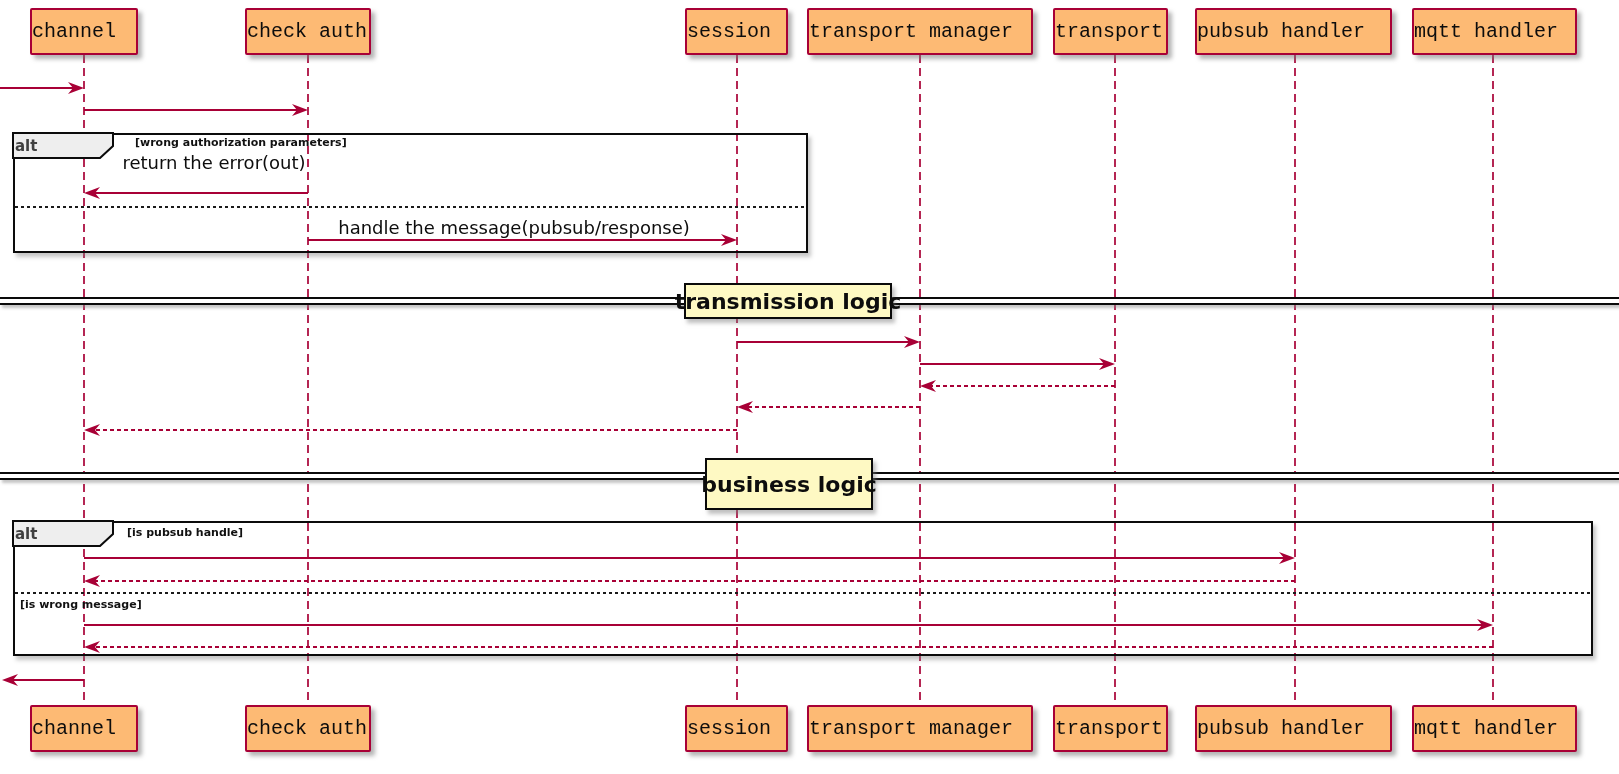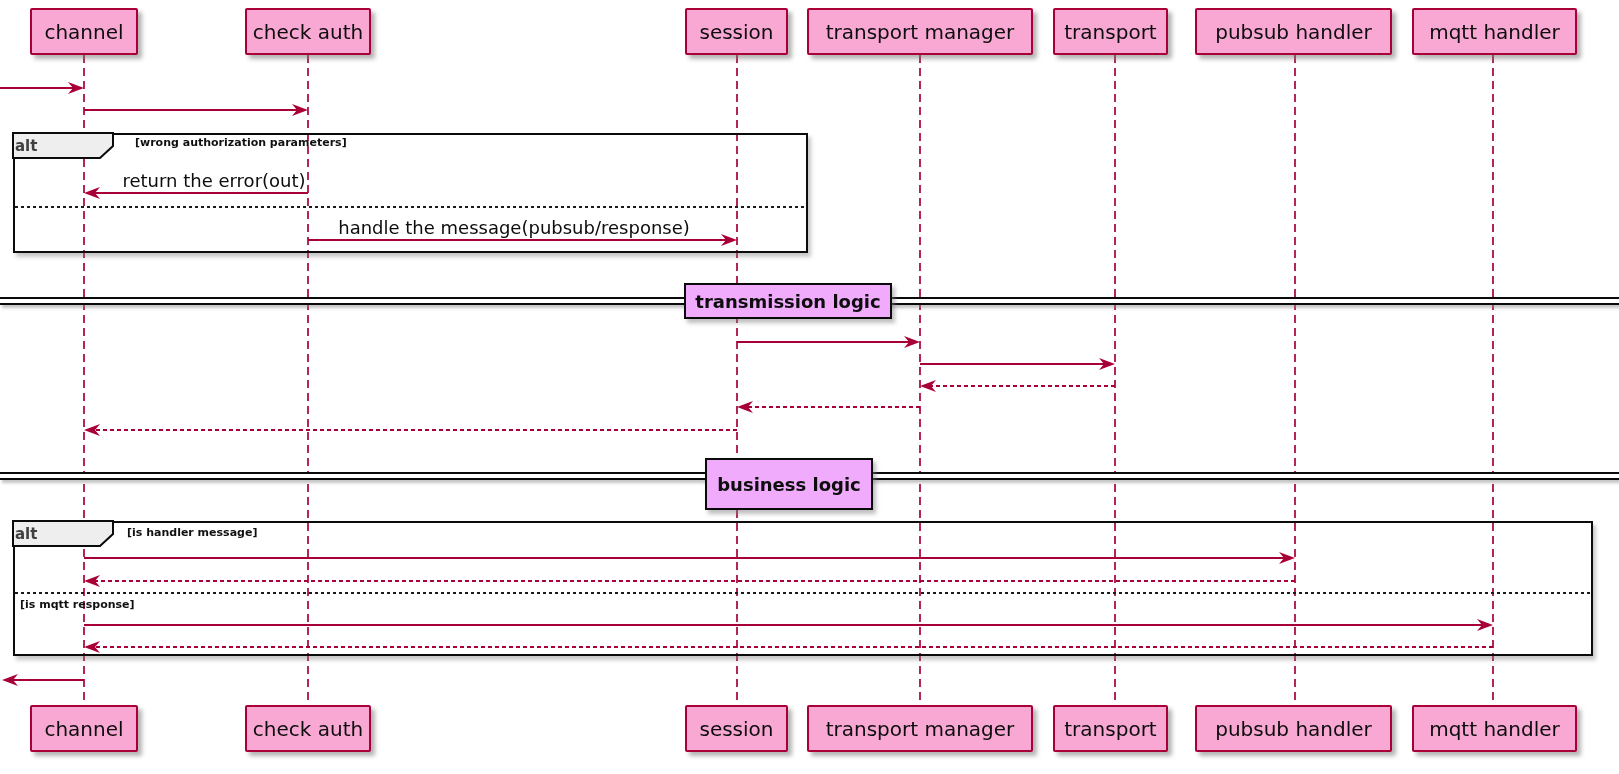--- a/index.html
+++ b/index.html
@@ -3,24 +3,24 @@
 <meta charset="utf-8">
 <style>
   html,body{margin:0;padding:0;background:#ffffff;}
   *{box-sizing:border-box;}
   #diagram{
     position:relative;width:1619px;height:774px;background:#ffffff;overflow:hidden;
     font-family:"DejaVu Sans","Liberation Sans",sans-serif;color:#0d0d0d;
   }
   #lines{position:absolute;left:0;top:0;width:1619px;height:774px;}
   .participant{
-    position:absolute;display:flex;align-items:center;justify-content:center;
-    background:#f9a8d4;border:2.2px solid #A80036;border-radius:2px;
+    position:absolute;display:flex;align-items:center;
+    background:#fdba74;border:2.2px solid #A80036;border-radius:2px;
     box-shadow:4px 4px 4px rgba(120,120,120,.55);
-    font-size:20px;white-space:nowrap;z-index:6;
+    font-size:20px;white-space:nowrap;z-index:6;font-family:Liberation Mono, monospace;
   }
   .fragment{
     position:absolute;border:2.6px solid #0b0b0b;z-index:3;
     box-shadow:3px 4px 4px rgba(130,130,130,.45);
   }
   .fragment .tab{position:absolute;left:-2.6px;top:-2.6px;}
   .fragment .op{
     position:absolute;left:0;top:2px;width:88px;text-align:left;
     font-size:15px;font-weight:bold;color:#404040;
   }
@@ -36,23 +36,23 @@
     position:absolute;transform:translateX(-50%);font-size:18px;color:#0d0d0d;
     white-space:nowrap;z-index:4;
   }
   .divider-line{
     position:absolute;left:0;width:1619px;height:8px;background:#ffffff;
     border-top:2.5px solid #0a0a0a;border-bottom:2.5px solid #0a0a0a;
     box-shadow:2px 3px 3px rgba(140,140,140,.5);z-index:2;
   }
   .divider-box{
     position:absolute;display:flex;align-items:center;justify-content:center;
-    background:#f0abfc;border:2.5px solid #0a0a0a;
+    background:#fef9c3;border:2.5px solid #0a0a0a;
     box-shadow:3px 4px 4px rgba(130,130,130,.5);
-    font-size:18px;font-weight:bold;white-space:nowrap;z-index:5;
+    font-size:22px;font-weight:bold;white-space:nowrap;z-index:5;
   }
 </style>
 </head>
 <body>
 
 <div id="diagram">
   <svg id="lines" xmlns="http://www.w3.org/2000/svg">
       <line x1="84" y1="55" x2="84" y2="705" stroke="#A80036" stroke-width="1.7" stroke-dasharray="8,5"></line>
       <line x1="308" y1="55" x2="308" y2="705" stroke="#A80036" stroke-width="1.7" stroke-dasharray="8,5"></line>
       <line x1="737" y1="55" x2="737" y2="705" stroke="#A80036" stroke-width="1.7" stroke-dasharray="8,5"></line>
@@ -110,25 +110,25 @@
       <div class="fragment" style="left: 13px; top: 521px; width: 1580px; height: 135px;">
         <svg width="104" height="28" class="tab">
           <path d="M1,1 H101 V14 L88,26 H1 Z" fill="#EEEEEE" stroke="#0b0b0b" stroke-width="2"></path>
         </svg>
         <div class="op">alt</div>
         <div class="frag-divider" style="top: 69px;"></div>
       </div>
     </div>
   <div id="guards-layer">
       <div class="guard" style="left: 135px; top: 136px;">[wrong authorization parameters]</div>
-      <div class="guard" style="left: 127px; top: 526px;">[is handler message]</div>
-      <div class="guard" style="left: 20px; top: 598px;">[is mqtt response]</div>
+      <div class="guard" style="left: 127px; top: 526px;">[is pubsub handle]</div>
+      <div class="guard" style="left: 20px; top: 598px;">[is wrong message]</div>
     </div>
   <div id="msg-labels-layer">
-      <div class="msg-label" style="left: 214px; top: 170px;">return the error(out)</div>
+      <div class="msg-label" style="left: 214px; top: 152px;">return the error(out)</div>
       <div class="msg-label" style="left: 514px; top: 217px;">handle the message(pubsub/response)</div>
     </div>
   <div id="participants-top">
       <div class="participant" style="left: 30px; top: 8px; width: 108px; height: 47px;">
         <span>channel</span>
       </div>
       <div class="participant" style="left: 245px; top: 8px; width: 126px; height: 47px;">
         <span>check auth</span>
       </div>
       <div class="participant" style="left: 685px; top: 8px; width: 103px; height: 47px;">

